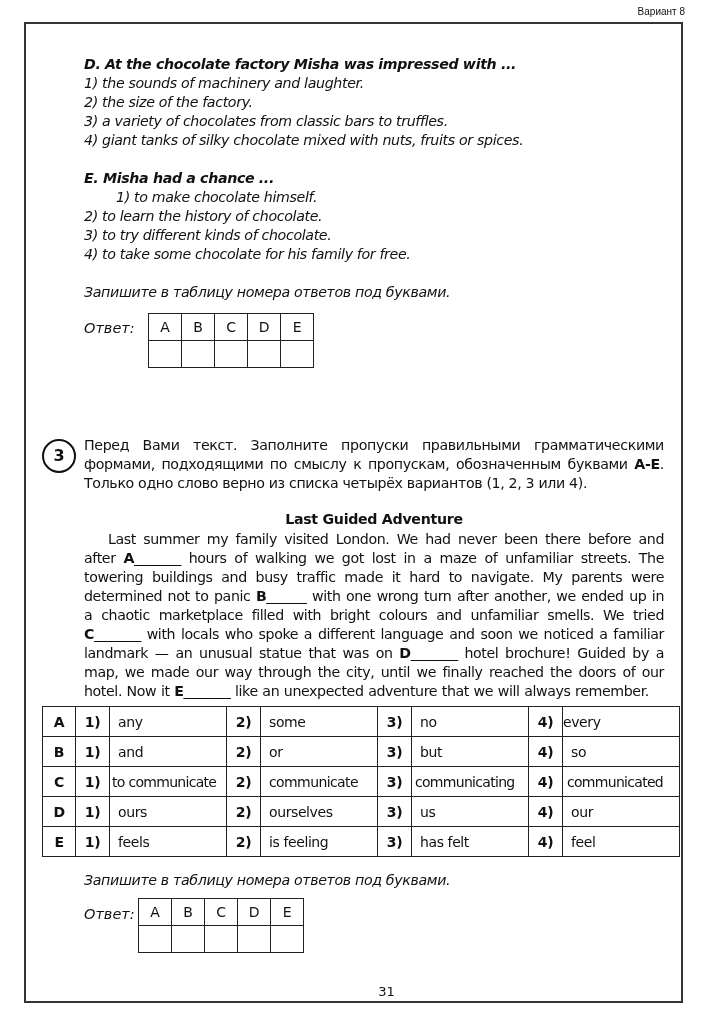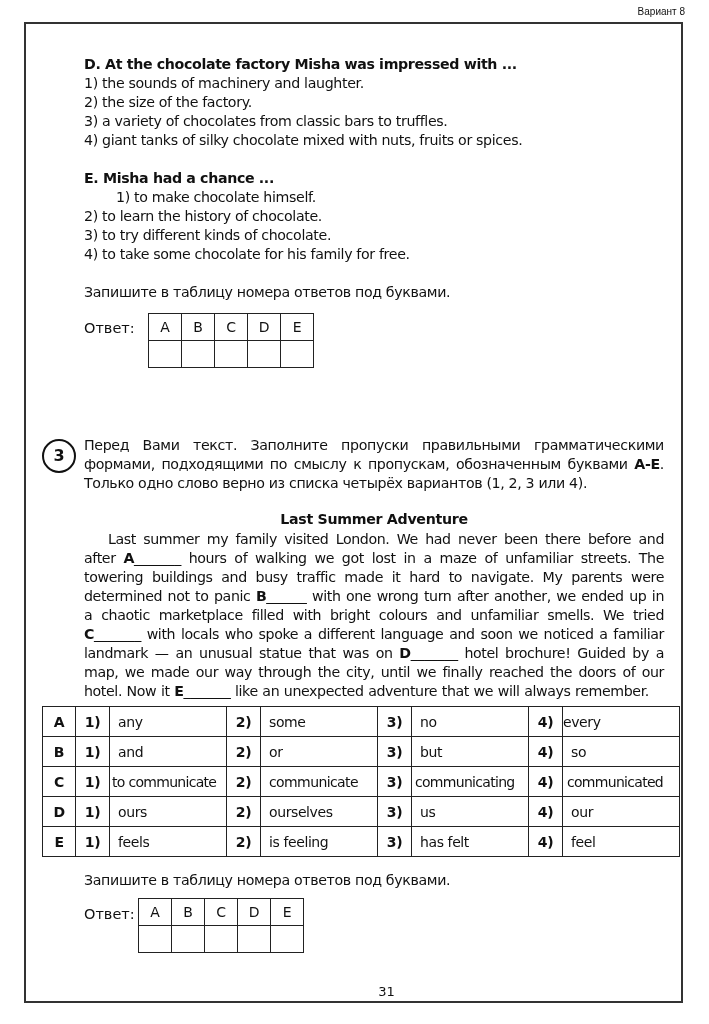--- a/index.html
+++ b/index.html
@@ -1,21 +1,21 @@
 <!DOCTYPE html>
 <html><head>
 <meta charset="utf-8">
 <style>
   html, body { margin: 0; padding: 0; background: #ffffff; }
   body { width: 709px; height: 1024px; position: relative; overflow: hidden;
          font-family: "DejaVu Sans", sans-serif; color: #111; }
   .variant { position: absolute; top: 6px; right: 24px; font-size: 10px; font-family: "Liberation Sans", sans-serif; }
   .frame { position: absolute; left: 24px; top: 22px; width: 659px; height: 981px;
            border: 2px solid #333; box-sizing: border-box; }
-  .abs { position: absolute; }
+  .abs { position: absolute; font-style: italic; }
   .line { font-size: 14.2px; line-height: 19px; white-space: nowrap; letter-spacing: -0.35px; }
   .bold { font-weight: bold; }
   table.ans { border-collapse: collapse; position: absolute; }
   table.ans td { border: 1.5px solid #222; width: 32px; height: 26px; text-align: center;
                  font-size: 14px; padding: 0; letter-spacing: -0.3px; }
   .ans-label { font-size: 14.5px; }
   .circle { position: absolute; left: 42px; top: 439px; width: 30px; height: 30px; border: 2px solid #111;
             border-radius: 50%; text-align: center; line-height: 30px; font-weight: bold; font-size: 16px; }
   .task-text { position: absolute; left: 84px; top: 436px; width: 580px; font-size: 14.2px;
                line-height: 19px; text-align: justify; letter-spacing: -0.35px; }
@@ -66,21 +66,21 @@
     <td></td>
     <td></td>
     <td></td>
   </tr>
 </tbody>
   </table>
 
 <div class="circle">3</div>
 <div class="task-text"><span>Перед Вами текст. Заполните пропуски правильными грамматическими формами, подходящими по смыслу к пропускам, обозначенным буквами </span><b>A-E</b><span>. Только одно слово верно из списка четырёх вариантов (1, 2, 3 или 4).</span></div>
 
-<div class="story-title">Last Summer Adventure</div>
+<div class="story-title">Last Guided Adventure</div>
 <div class="story"><span>Last summer my family visited London. We had never been there before and after </span><b>A</b><span>_______</span><span> hours of walking we got lost in a maze of unfamiliar streets. The towering buildings and busy traffic made it hard to navigate. My parents were determined not to panic </span><b>B</b><span>______</span><span> with one wrong turn after another, we ended up in a chaotic marketplace filled with bright colours and unfamiliar smells. We tried </span><b>C</b><span>_______</span><span> with locals who spoke a different language and soon we noticed a familiar landmark — an unusual statue that was on </span><b>D</b><span>_______</span><span> hotel brochure! Guided by a map, we made our way through the city, until we finally reached the doors of our hotel. Now it </span><b>E</b><span>_______</span><span> like an unexpected adventure that we will always remember.</span></div>
 
 <table class="opts">
   <tbody>
       <tr>
     <td class="key">A</td>
     <td class="num">1)</td>
     <td class="w" style="padding-left:8px">any</td>
     <td class="num">2)</td>
     <td class="w" style="padding-left:8px">some</td>

